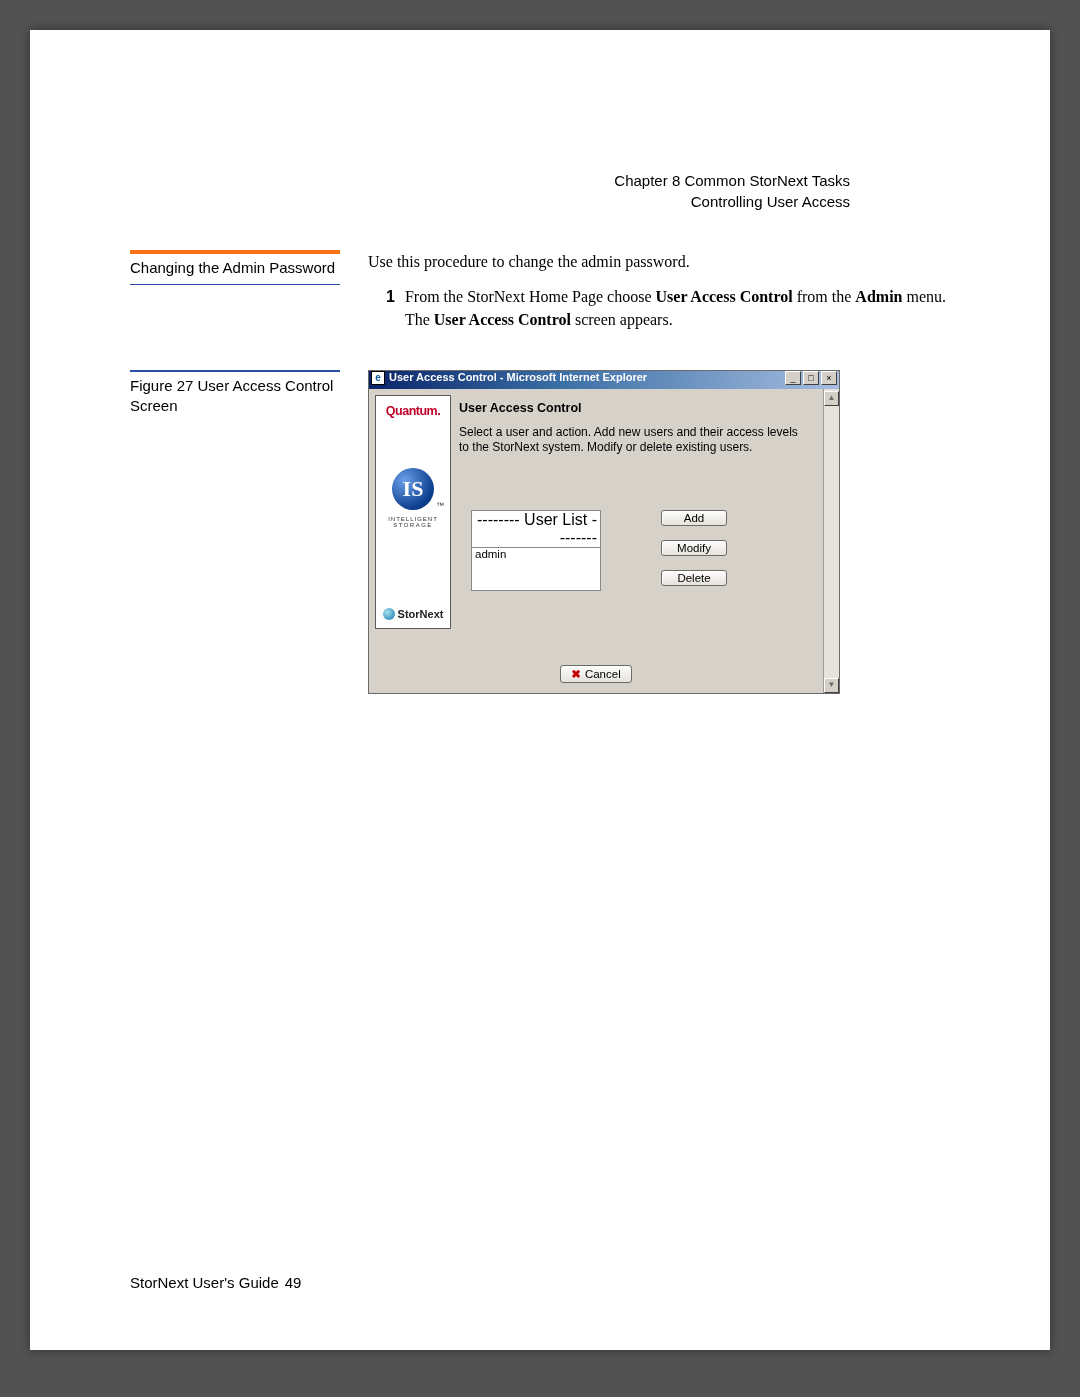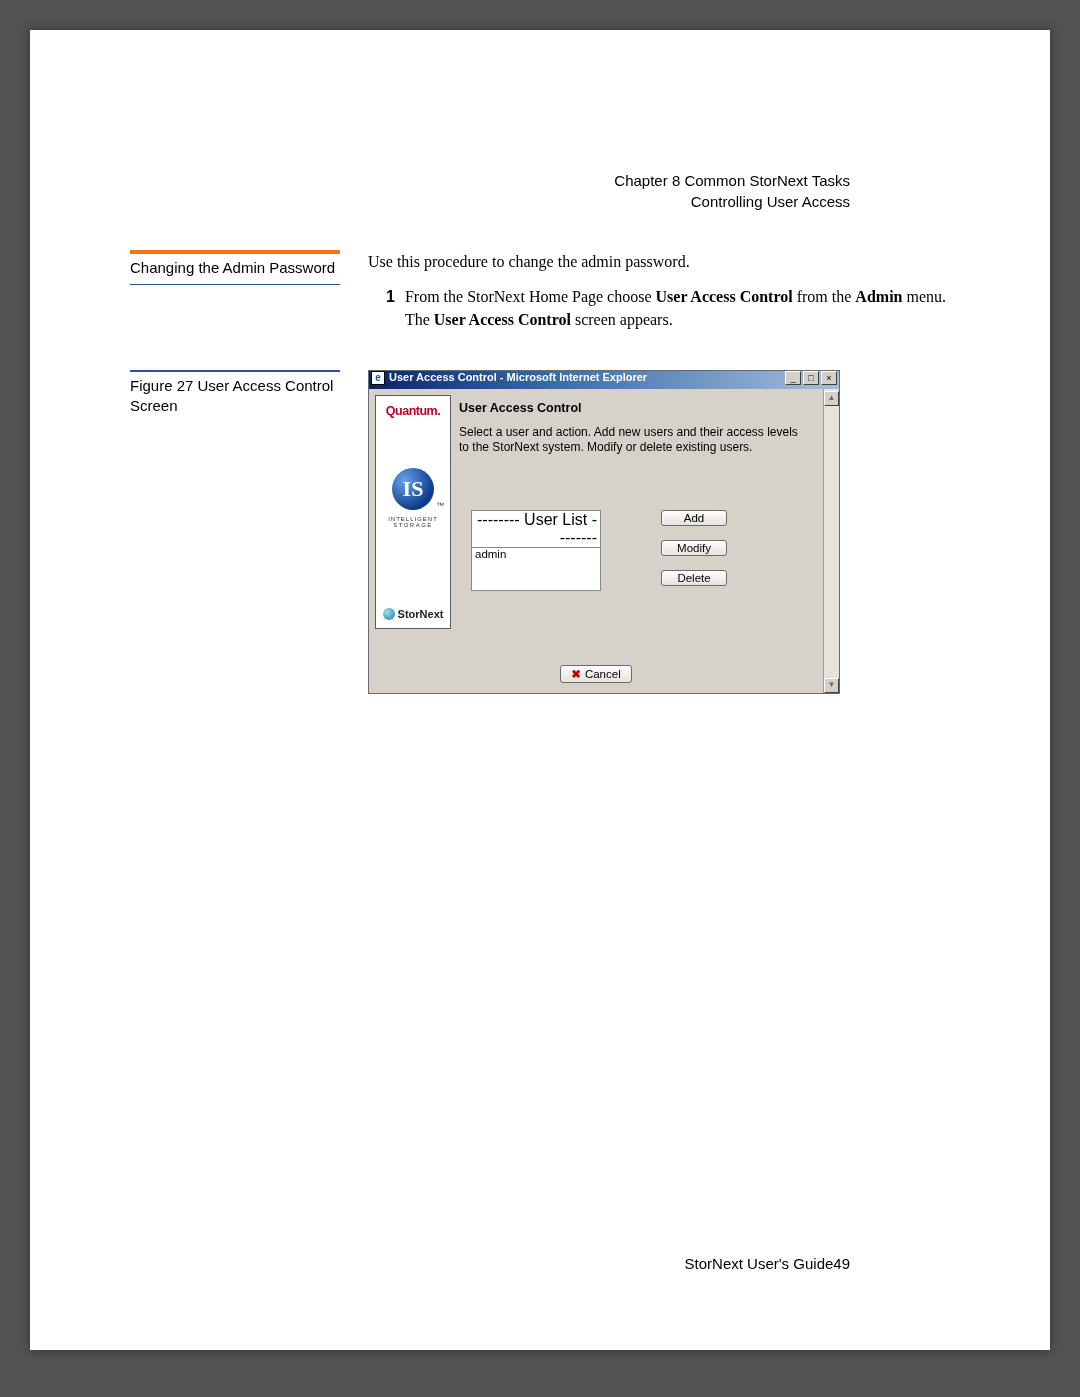--- a/index.html
+++ b/index.html
@@ -247,24 +247,25 @@
     display:inline-flex; align-items:center; gap:4px;
     background: linear-gradient(#fdfdfd,#e6e3dc);
     border:1px solid #6b6b6b;
     border-radius:3px;
     padding: 1px 10px;
     font: 11.5px Arial;
   }
   .x-mark { color:#c00000; font-weight:bold; }
   .footer {
     position:absolute;
-    bottom: 78px;
+    bottom: 59px;
     left: 100px; right: 200px;
-    display:flex; justify-content:flex-end;
+    display:flex; justify-content:flex-start;
     font-size: 15px;
+    gap: 6px;
   }
 </style>
 </head>
 <body>
 
 <div class="page">
 
   <div class="header-right">
     <div>Chapter 8  Common StorNext Tasks</div>
     <div>Controlling User Access</div>

